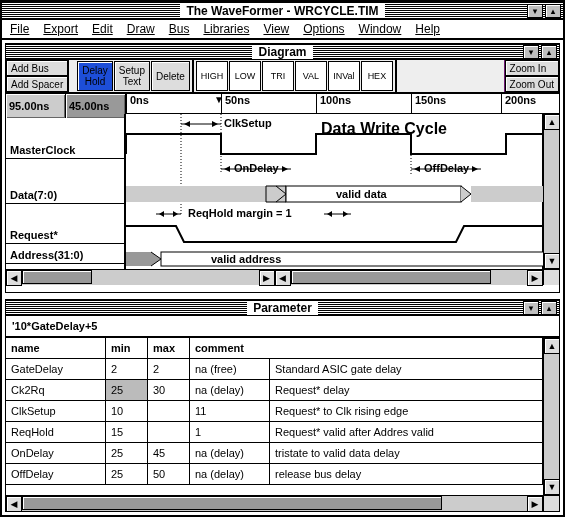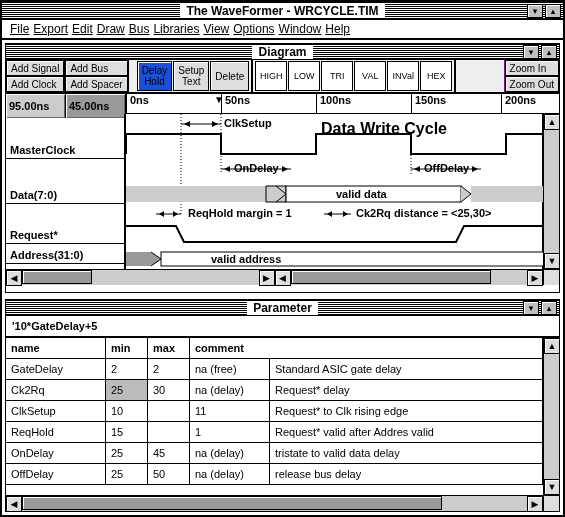--- a/index.html
+++ b/index.html
@@ -2,21 +2,21 @@
 <html><head>
 <meta charset="utf-8">
 <style>
 *{box-sizing:border-box;margin:0;padding:0;font-family:Geneva,Arial,sans-serif;font-size:11px}
 body{background:#fff;width:565px;height:517px;overflow:hidden}
 .app{border:2px solid #000;width:565px;height:517px;display:flex;flex-direction:column;background:#fff}
 .titlebar{height:18px;display:flex;align-items:center;justify-content:center;border-bottom:1px solid #000;background:repeating-linear-gradient(0deg,#000,#000 1px,#fff 1px,#fff 2px);position:relative}
 .titlebar-text{background:#fff;padding:0 6px;font-weight:bold;font-size:12px}
 .titlebar-btns{position:absolute;right:2px;display:flex;gap:2px}
 .winbtn{width:16px;height:14px;border:1px solid #000;background:#c0c0c0;display:flex;align-items:center;justify-content:center;font-size:9px;box-shadow:inset 1px 1px 0 #fff}
-.menubar{height:20px;display:flex;align-items:center;gap:4px;padding:0 8px;border-bottom:2px solid #000}
+.menubar{height:20px;display:flex;align-items:center;gap:14px;padding:0 8px;border-bottom:2px solid #000}
 .menubar span{font-size:12px;text-decoration:underline;cursor:pointer}
 .subwin{display:flex;flex-direction:column;border:1px solid #000;margin:3px}
 .subwin .titlebar{height:16px}
 .toolbar{display:flex;align-items:center;border-bottom:2px solid #000;background:#eee;height:34px}
 .tbcol{display:flex;flex-direction:column;border-right:1px solid #000}
 .tbbtn{border:1px solid #000;background:#ddd;padding:1px 4px;font-size:10px;cursor:pointer;box-shadow:inset 1px 1px 0 #fff;height:16px;display:flex;align-items:center}
 .tbgroup{display:flex;border-right:2px solid #000;padding:0 2px;gap:1px;align-items:center;height:100%}
 .sigbox{width:32px;height:30px;border:1px solid #000;background:#fff;display:flex;align-items:center;justify-content:center;font-size:9px}
 .zoomcol{display:flex;flex-direction:column;margin-left:auto;border-left:1px solid #701a75}
 .timeruler{display:flex;height:20px;border-bottom:1px solid #000;background:#fff}
@@ -72,24 +72,20 @@
   <div class="subwin" style="height:250px">
     <div class="titlebar">
       <span class="titlebar-text">Diagram</span>
       <div class="titlebar-btns">
         <div class="winbtn">▾</div>
         <div class="winbtn">▴</div>
       </div>
     </div>
     <div class="toolbar">
       <div class="tbcol">
-        <div class="tbbtn">Add Signal</div>
-        <div class="tbbtn">Add Clock</div>
-      </div>
-      <div class="tbcol">
         <div class="tbbtn">Add Bus</div>
         <div class="tbbtn">Add Spacer</div>
       </div>
       <div style="flex:0 0 6px"></div>
       <div class="tbgroup">
         <div class="tbbtn" style="height:30px;white-space:pre;text-align:center;background:#1d4ed8">Delay
 Hold</div>
         <div class="tbbtn" style="height:30px;white-space:pre;text-align:center">Setup
 Text</div>
         <div class="tbbtn" style="height:30px">Delete</div>
@@ -159,21 +155,20 @@
           <rect x="0" y="138" width="25" height="14" fill="#999"></rect>
           <path d="M25 138 L35 145 L25 152" fill="#999" stroke="#000"></path>
           <rect x="35" y="138" width="385" height="14" fill="#fff" stroke="#000"></rect>
         </svg>
         <div class="ann bigann" style="left:195px;top:6px">Data Write Cycle</div>
         <div class="ann" style="left:98px;top:3px">ClkSetup</div>
         <div class="ann" style="left:108px;top:48px">OnDelay</div>
         <div class="ann" style="left:298px;top:48px">OffDelay</div>
         <div class="ann" style="left:210px;top:74px">valid data</div>
         <div class="ann" style="left:62px;top:93px">ReqHold margin = 1</div>
-        <div class="ann" style="left:230px;top:93px">Ck2Rq distance = &lt;25,30&gt;</div>
         <div class="ann" style="left:85px;top:139px">valid address</div>
       </div>
       <div class="vscroll">
         <div class="vscroll-arrow">▲</div>
         <div class="vscroll-arrow bot">▼</div>
       </div>
     </div>
     <div class="hscroll">
       <div class="hscroll-arrow">◀</div>
       <div class="hscroll-track">

